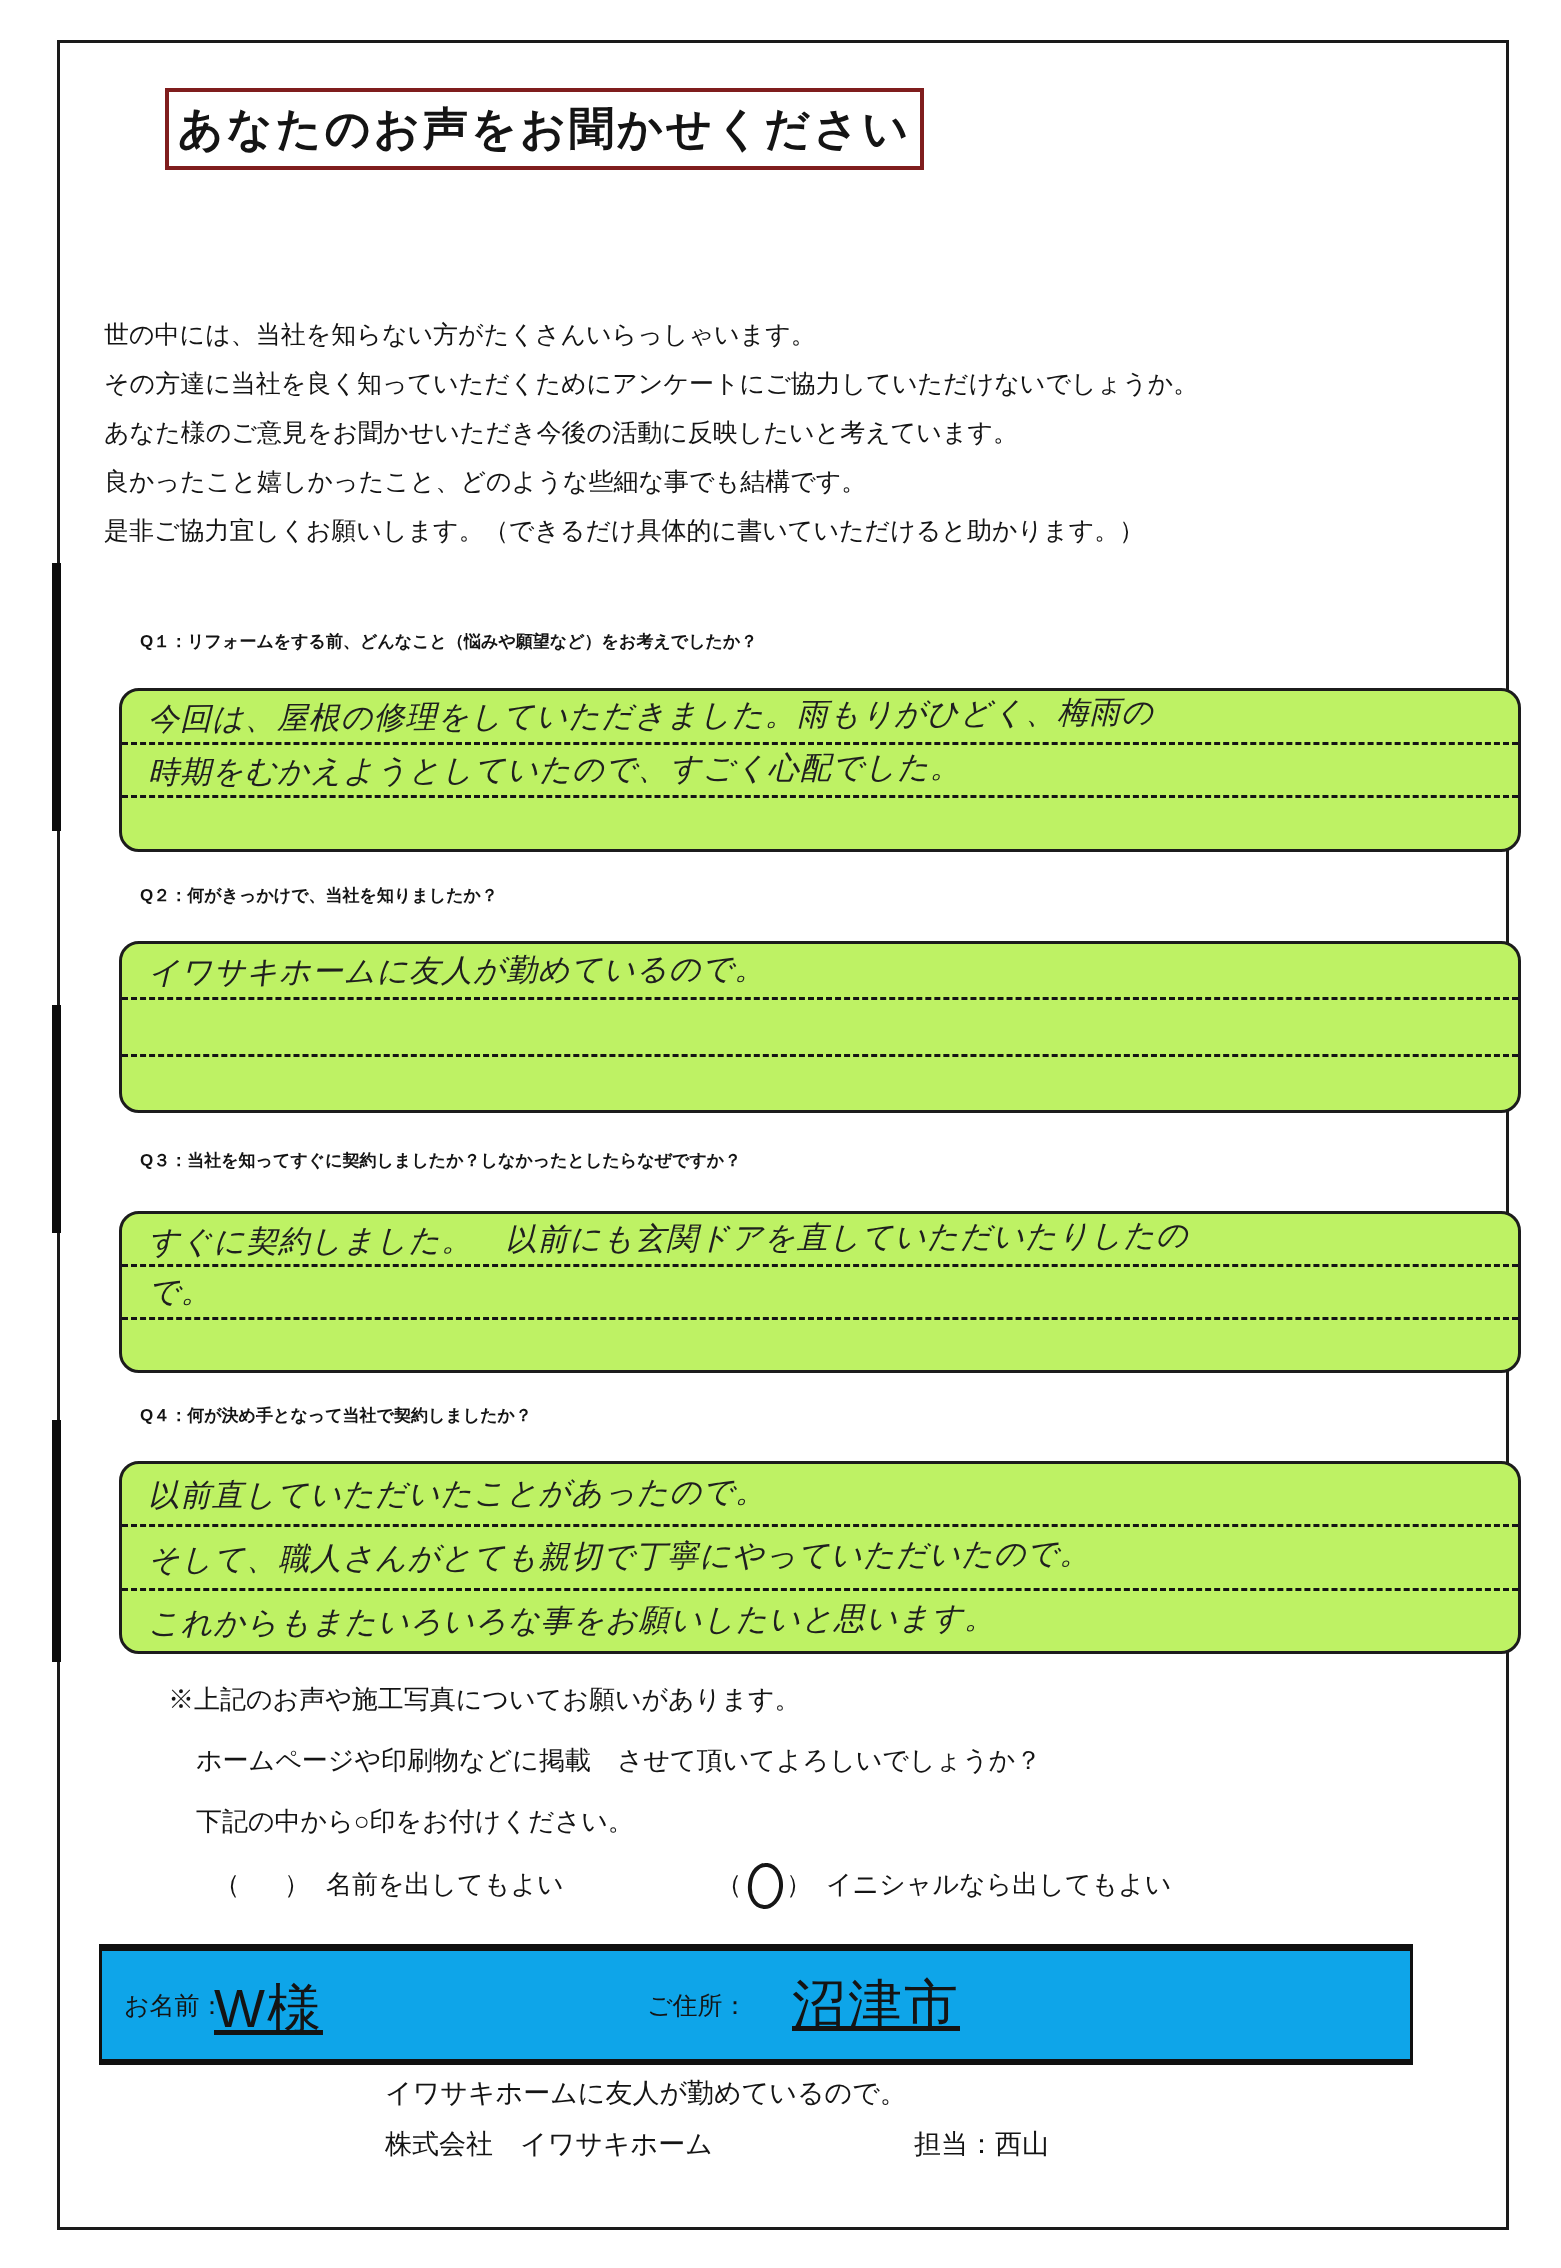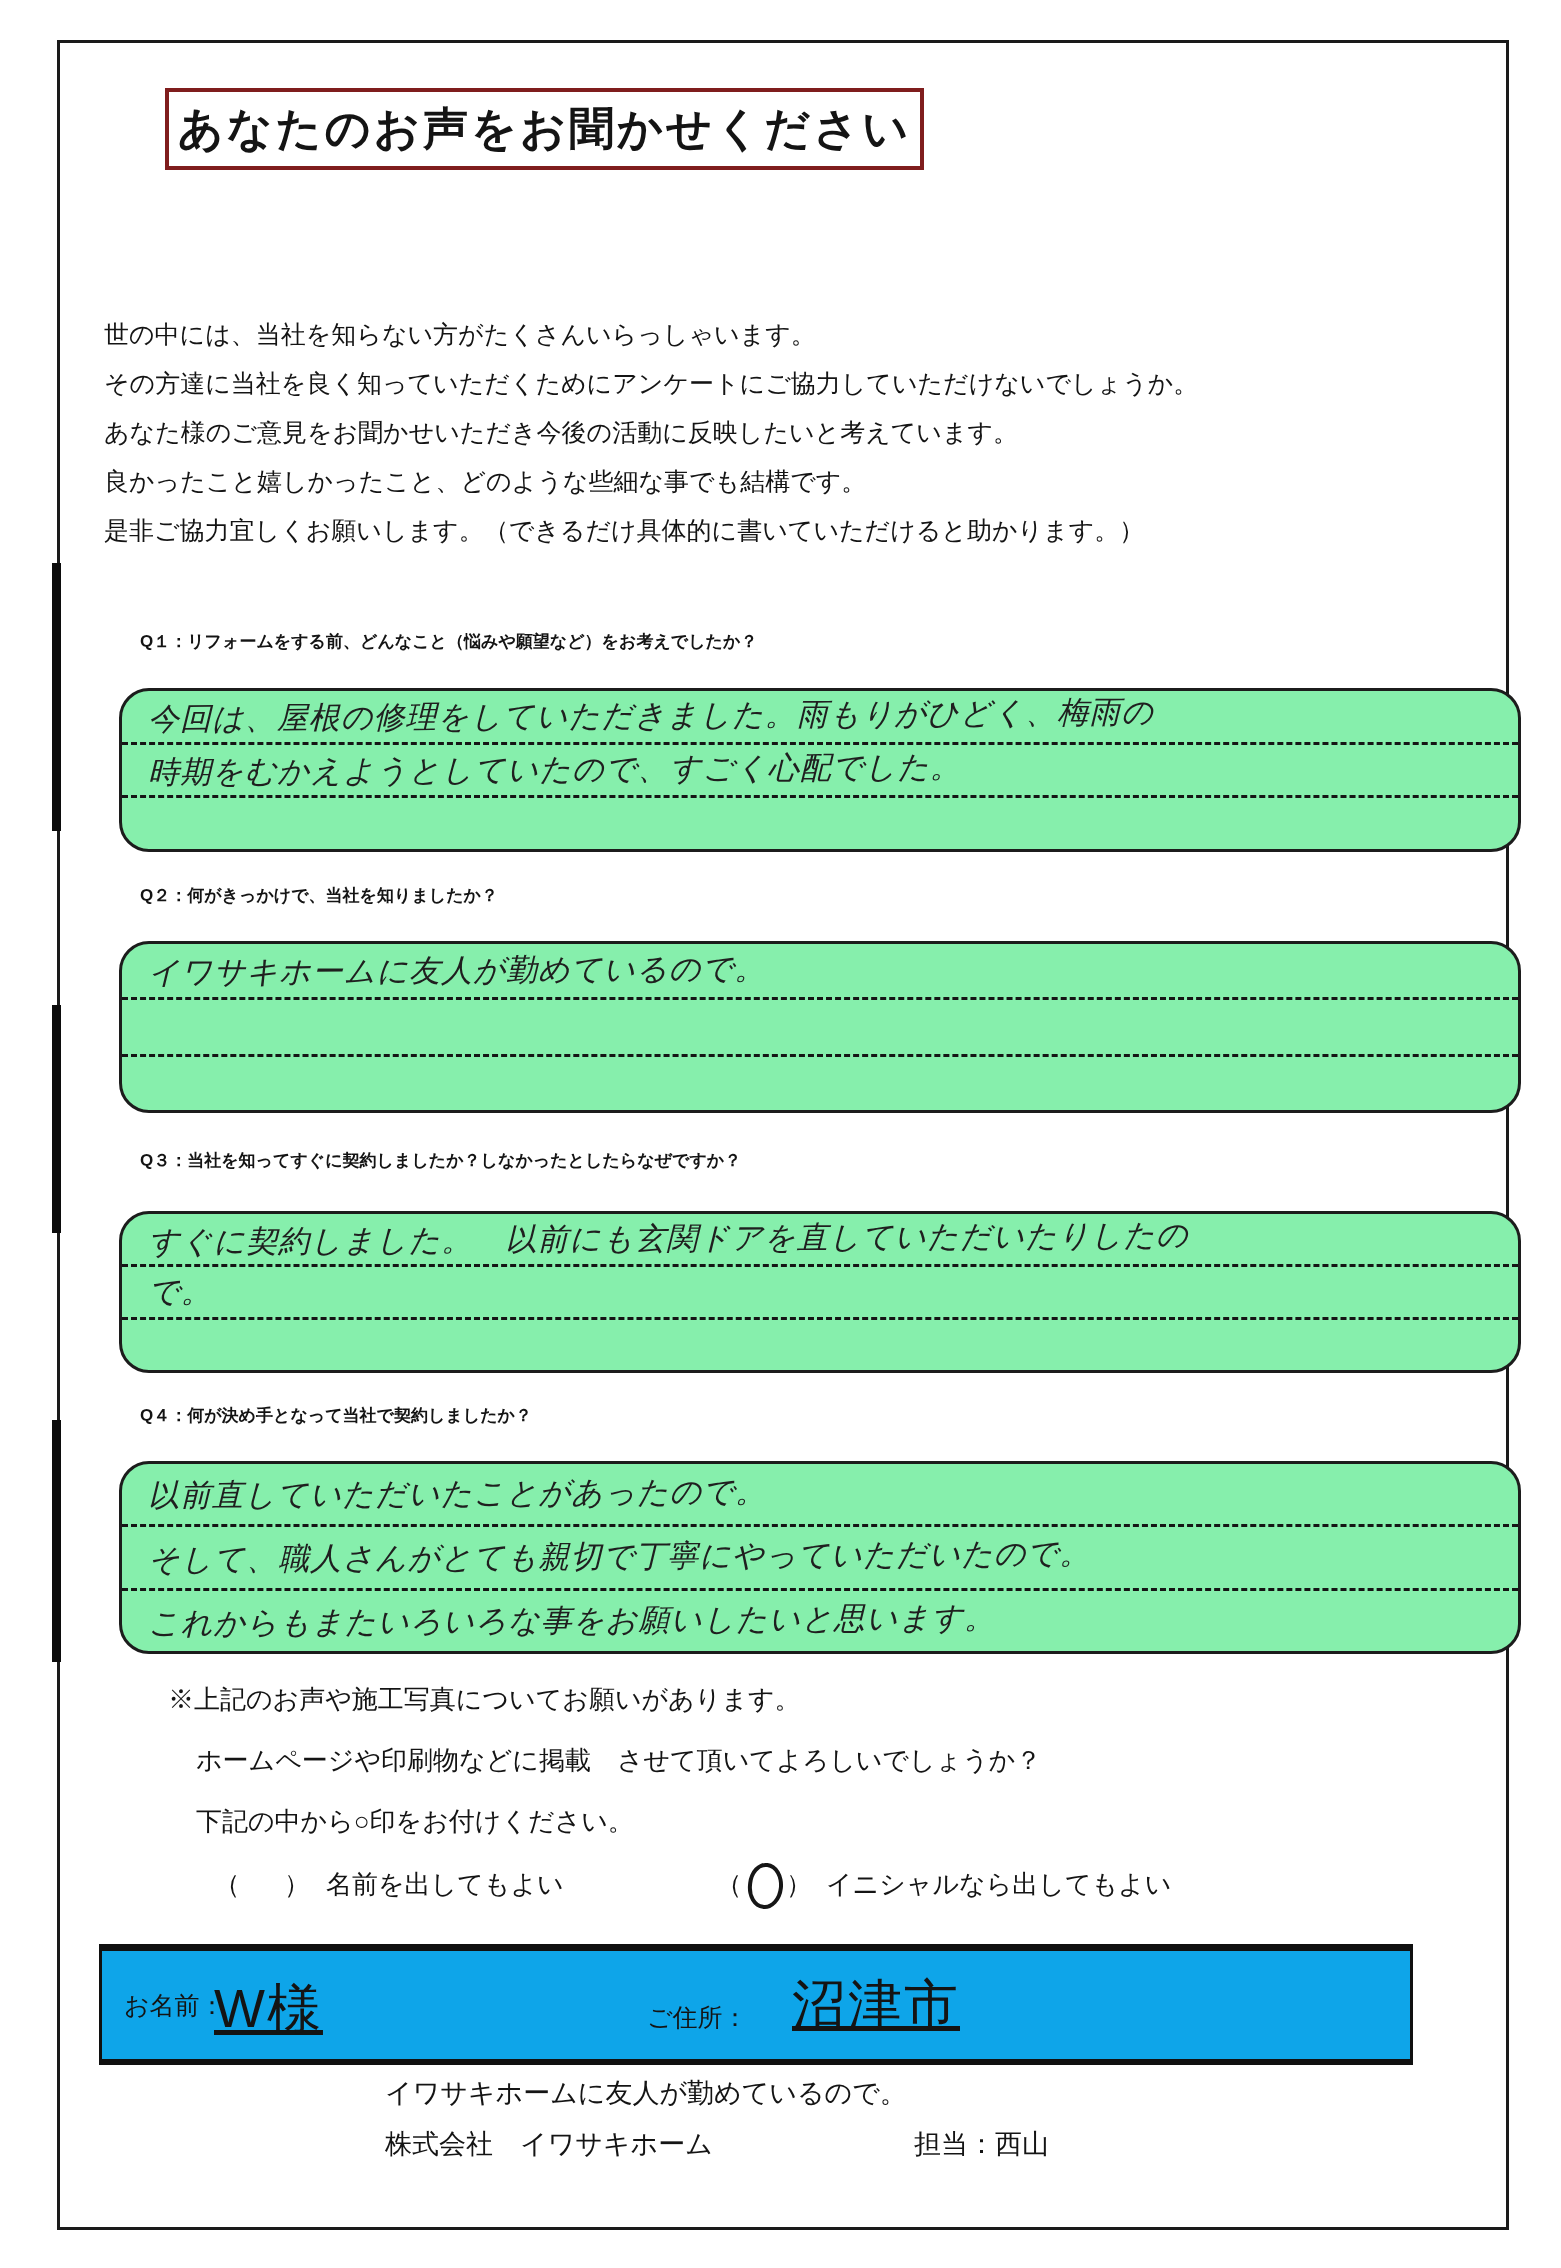--- a/index.html
+++ b/index.html
@@ -22,22 +22,22 @@
   }
   .title-text{
     font-family:"DejaVu Serif","Liberation Serif",serif;
     font-weight:700;font-size:45px;letter-spacing:3px;white-space:nowrap;
   }
   
   .intro{left:104px;top:310px;font-size:25px;line-height:49px;white-space:nowrap;}
   
   .q-label{left:140px;font-size:17px;white-space:nowrap;font-weight:700;}
   .answer-box{
-    left:119px;width:1396px;border:3px solid #1c1c1c;border-radius:30px;
-    display:flex;flex-direction:column;overflow:hidden;background:#86efac;
+    left:119px;width:1396px;border:3px solid #1c1c1c;border-radius:20px;
+    display:flex;flex-direction:column;overflow:hidden;background:#bef264;
   }
   .answer-row{flex:1;display:flex;align-items:center;}
   .answer-row.sep{border-bottom:3px dashed #151515;}
   .hand{
     font-family:"DejaVu Serif","Liberation Serif",serif;font-style:italic;
     font-size:31px;color:#1f1f1f;padding-left:26px;white-space:nowrap;
     transform:rotate(-0.4deg);letter-spacing:1px;
   }
   
   .pub{font-size:26px;white-space:nowrap;}
@@ -148,19 +148,19 @@
   <span class="circle-slot">
     <span class="hand-circle" style="visibility: visible;"></span>
   </span>
   <span>）</span>
   <span style="margin-left:14px;">イニシャルなら出してもよい</span>
 </div>
 
 <div class="abs sig-bar">
   <span class="abs sig-label" style="left:22px;top:38px;">お名前：</span>
   <span class="abs sig-value" style="left:112px;top:22px;">W様</span>
-  <span class="abs sig-label" style="left:545px;top:50px;">ご住所：</span>
+  <span class="abs sig-label" style="left:545px;top:38px;">ご住所：</span>
   <span class="abs sig-value" style="left:690px;top:18px;">沼津市</span>
 </div>
 
 <div class="abs footer-line" style="left:385px;top:2075px;">イワサキホームに友人が勤めているので。</div>
 <div class="abs footer-line" style="left:385px;top:2126px;">株式会社　イワサキホーム</div>
 <div class="abs footer-line" style="left:881px;top:2126px;margin-left:33px;">担当：西山</div>
 
 </body></html>

